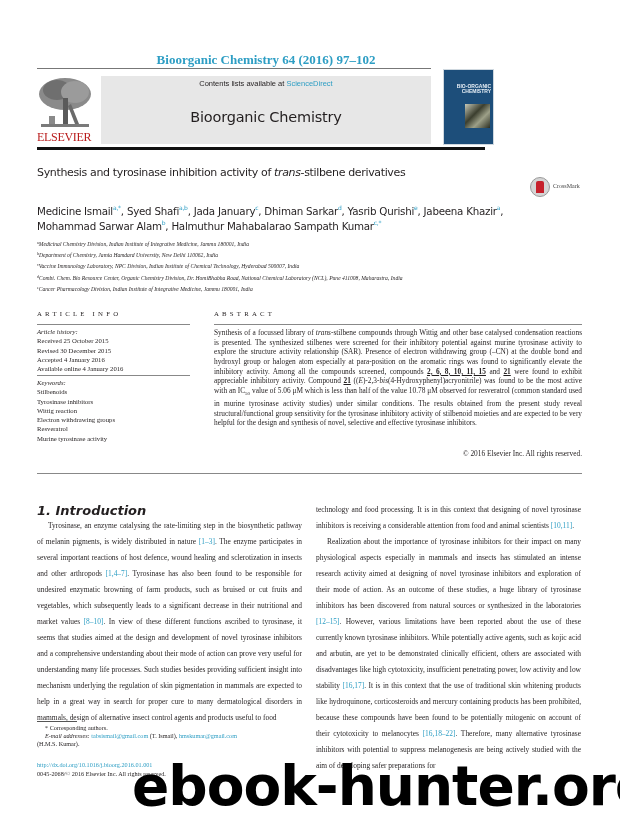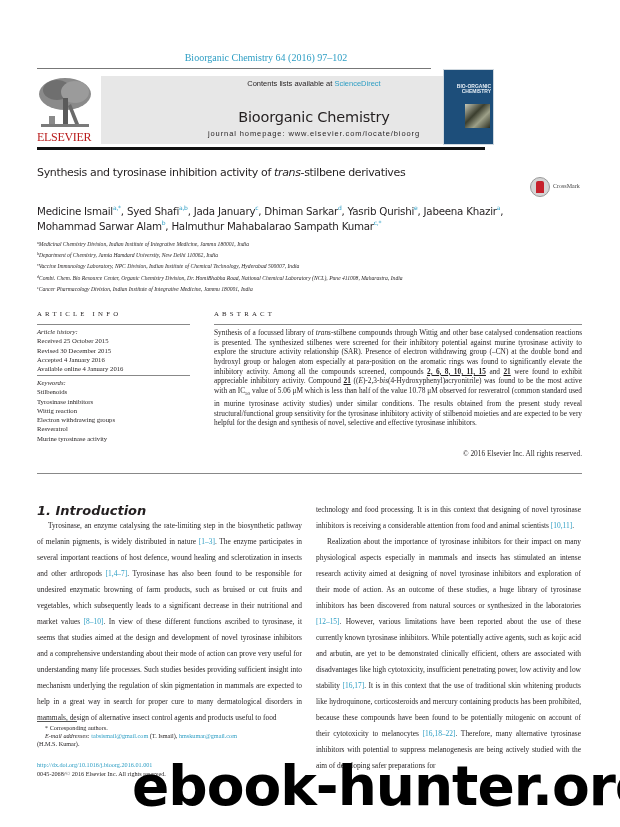--- a/index.html
+++ b/index.html
@@ -4,25 +4,25 @@
 <style>
   html, body { margin: 0; padding: 0; }
   body {
     width: 620px; height: 827px; background: #ffffff; position: relative; overflow: hidden;
     font-family: "Liberation Serif", "DejaVu Serif", serif; color: #231f20;
   }
   .abs { position: absolute; }
   .link { color: #2e9ec4; }
   .citation-header {
     left: 0; width: 532px; top: 52px; text-align: center;
-    font-size: 10px; color: #2e9ec4;
+    font-size: 13px; color: #2e9ec4; font-weight: bold;
   }
   .top-rule { left: 37px; top: 68px; width: 394px; height: 1px; background: #777; }
   .banner {
-    left: 101px; top: 76px; width: 330px; height: 68px; background: #e7e7e7; padding-left: 32px;
+    left: 101px; top: 76px; width: 330px; height: 68px; background: #e7e7e7;
   }
   .banner .contents { position: absolute; top: 3px; width: 100%; text-align: center;
     font-family: "Liberation Sans", sans-serif; font-size: 7.5px; color: #231f20; }
   .banner .journal { position: absolute; top: 33px; width: 100%; text-align: center;
     font-family: "DejaVu Sans", sans-serif; font-size: 14.5px; color: #231f20; letter-spacing: -0.2px; }
   .banner .homepage { position: absolute; top: 53px; width: 100%; text-align: center;
     font-family: "Liberation Sans", sans-serif; font-size: 7.5px; letter-spacing: 0.9px; color: #231f20; }
   .logo { left: 37px; top: 76px; width: 56px; height: 70px; }
   .logo .tree { position: absolute; left: 0; top: 0; width: 56px; height: 54px; }
   .logo .wordmark { position: absolute; left: 0; top: 54px; width: 56px; text-align: left;
@@ -102,21 +102,20 @@
     <rect x="12" y="40" width="6" height="8" fill="#8a8a8a"></rect>
   </svg>
   <div class="wordmark">ELSEVIER</div>
 </div>
 
 <div class="abs banner">
   <div class="contents">
     <span>Contents lists available at </span><span class="link">ScienceDirect</span>
   </div>
   <div class="journal">Bioorganic Chemistry</div>
-  <div class="homepage">journal homepage: www.elsevier.com/locate/bioorg</div>
 </div>
 
 <div class="abs cover">
   <div class="ctitle">
     <div>BIO-ORGANIC</div>
     <div>CHEMISTRY</div>
   </div>
   <div class="cimg"></div>
 </div>
 

